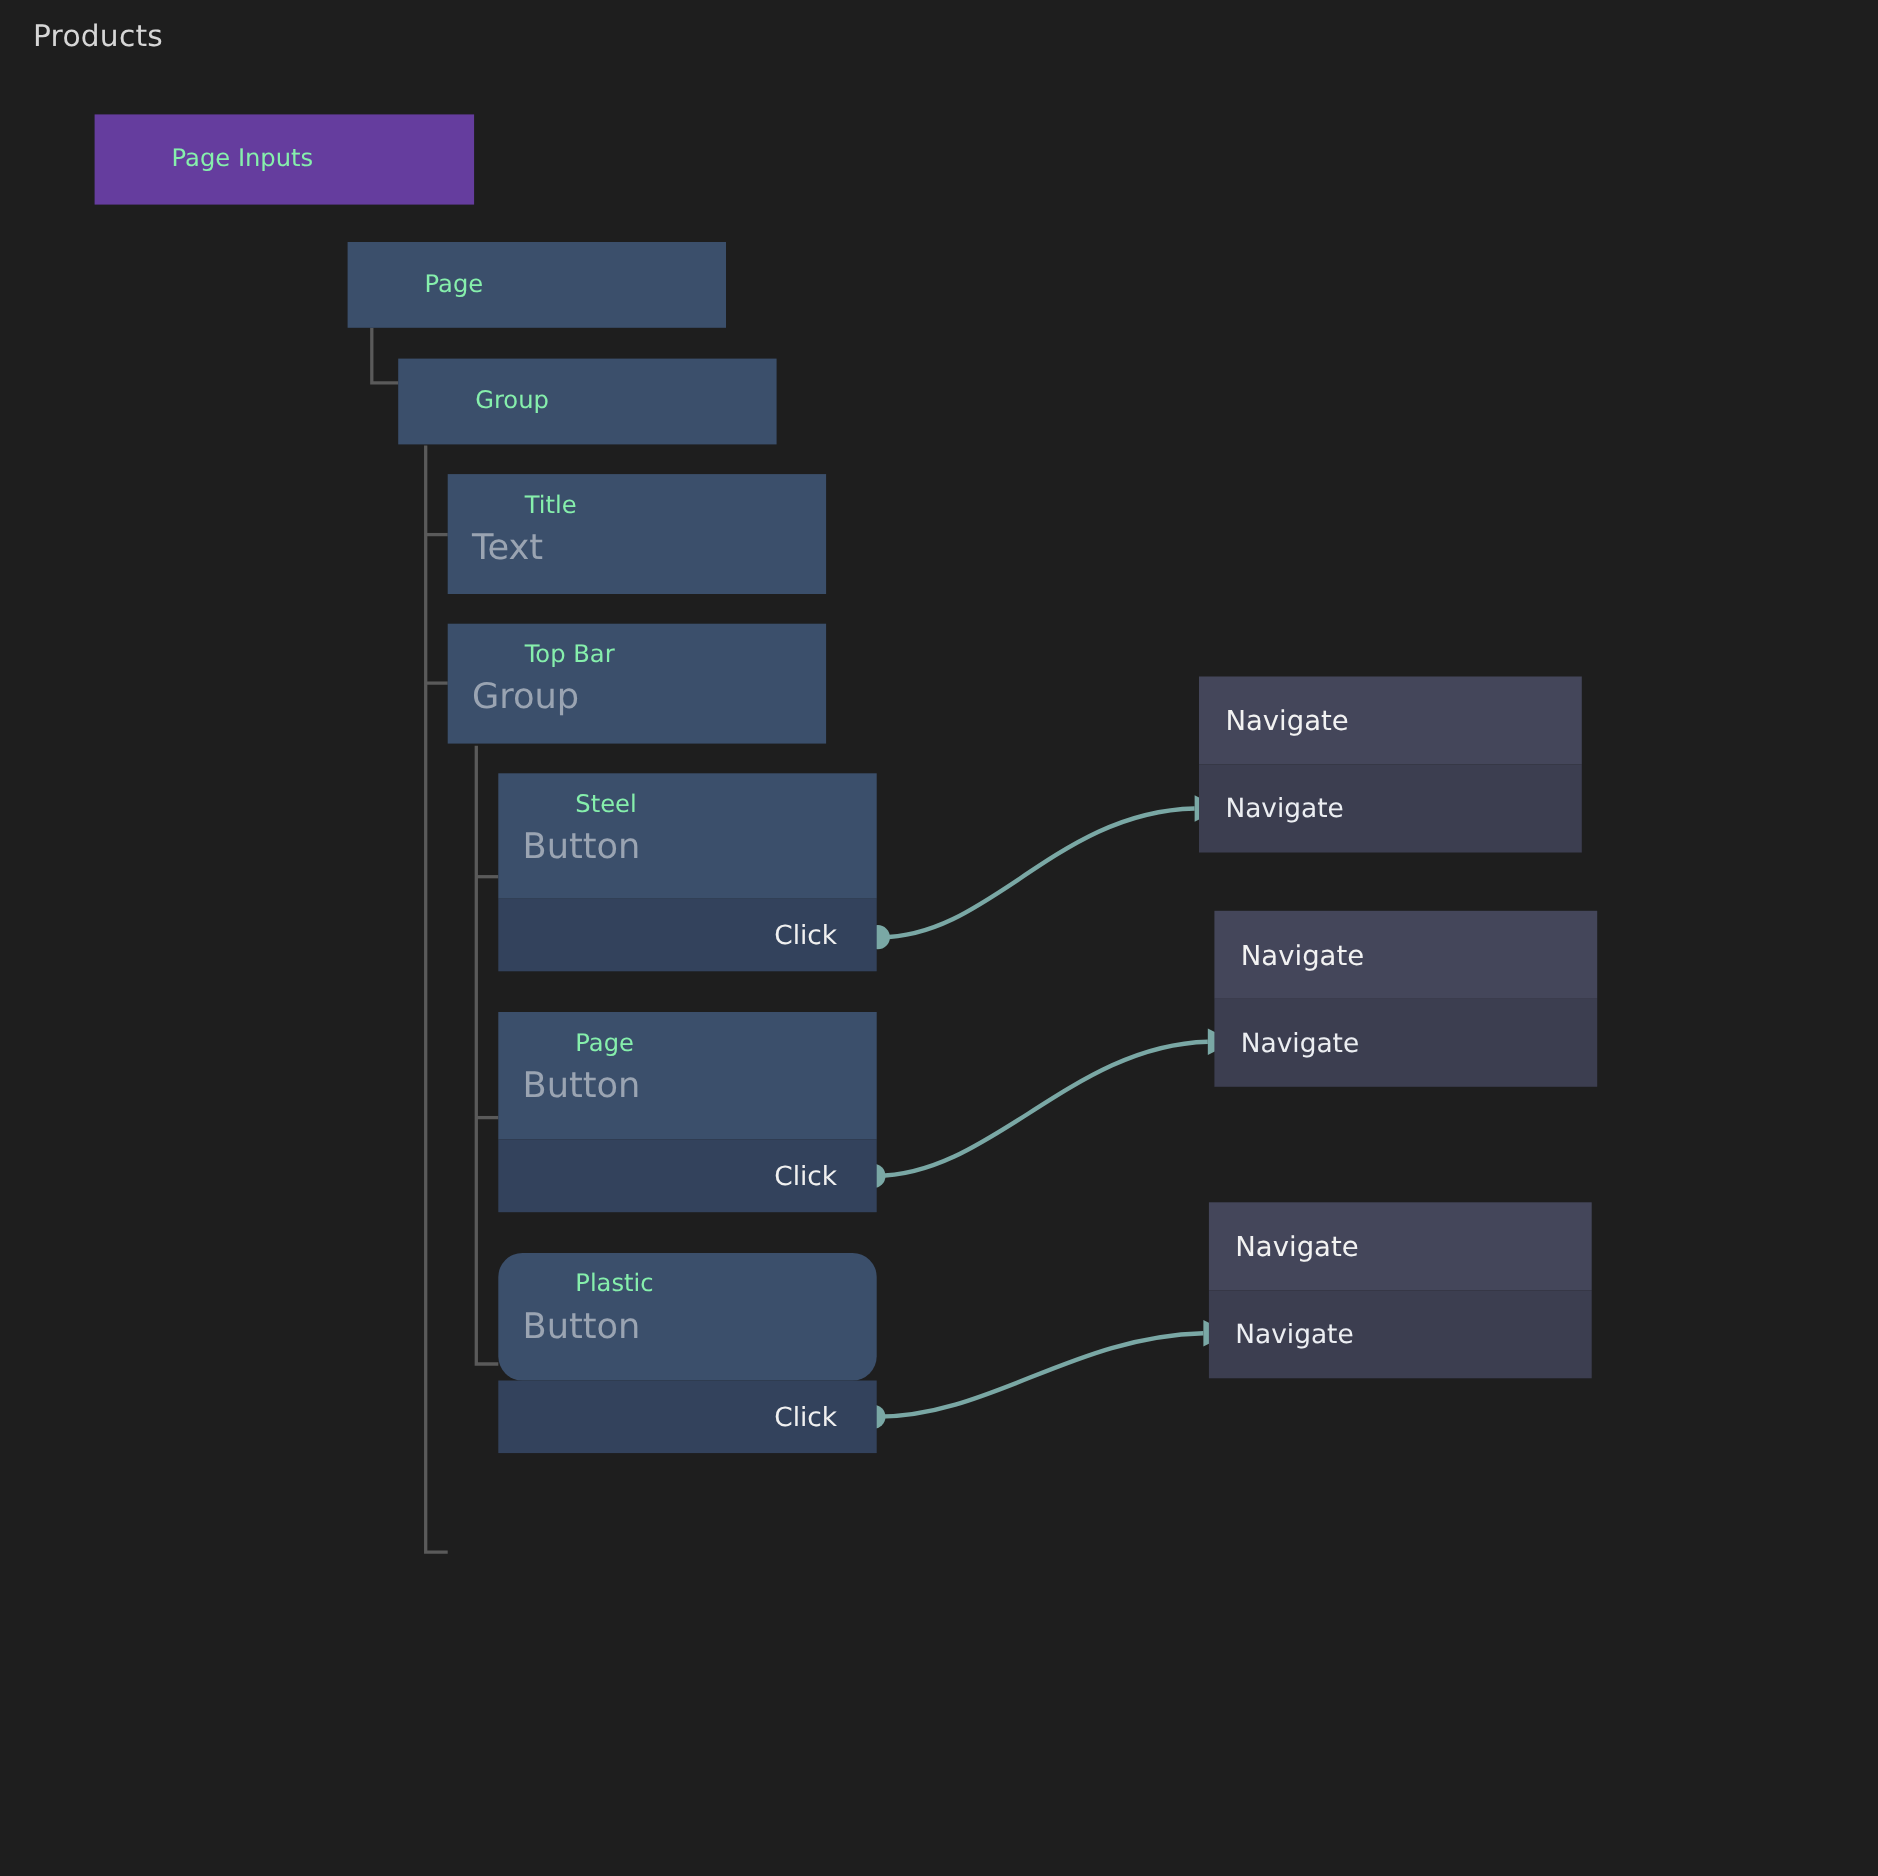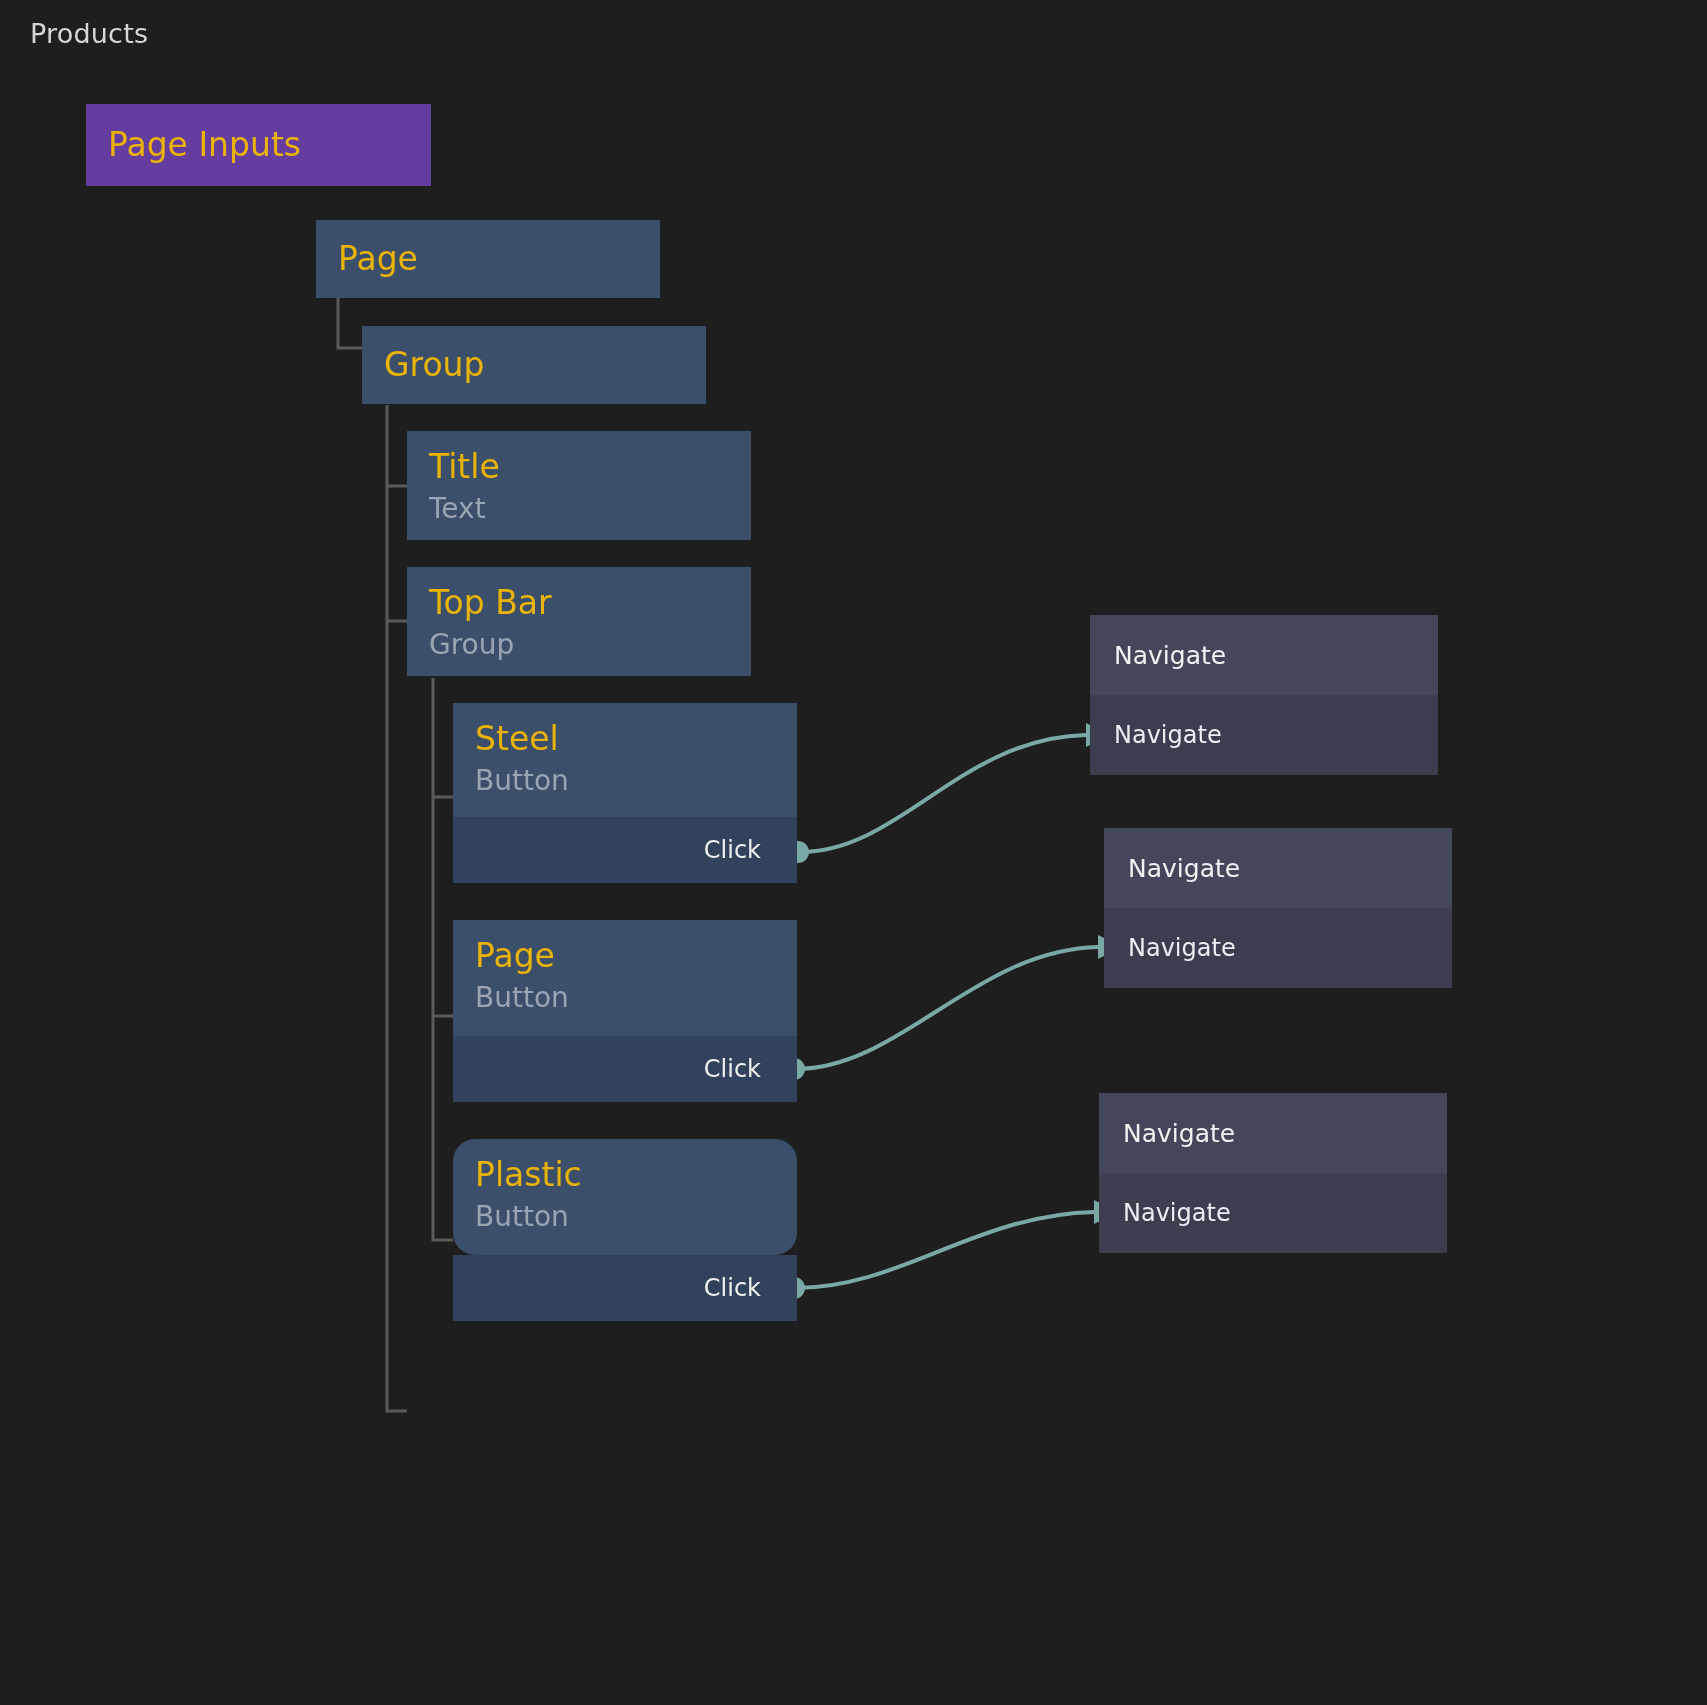--- a/index.html
+++ b/index.html
@@ -54,28 +54,29 @@
     background: #3b4f6b;
     box-sizing: border-box;
     padding: 16px 22px 14px 22px;
   }
 
   .node-inputs .node-body {
     background: #653d9e;
   }
 
   .node-title {
-    font-size: 33px;
-    color: #eab308;
+    font-size: 22px;
+    color: #86efac;
     line-height: 1.2;
     white-space: nowrap;
+    margin-left: 48px;
   }
 
   .node-subtitle {
-    font-size: 28px;
+    font-size: 32px;
     color: #9aa4b2;
     line-height: 1.25;
     margin-top: 4px;
     white-space: nowrap;
   }
 
   
   .node-event {
     position: relative;
     background: #33425c;

